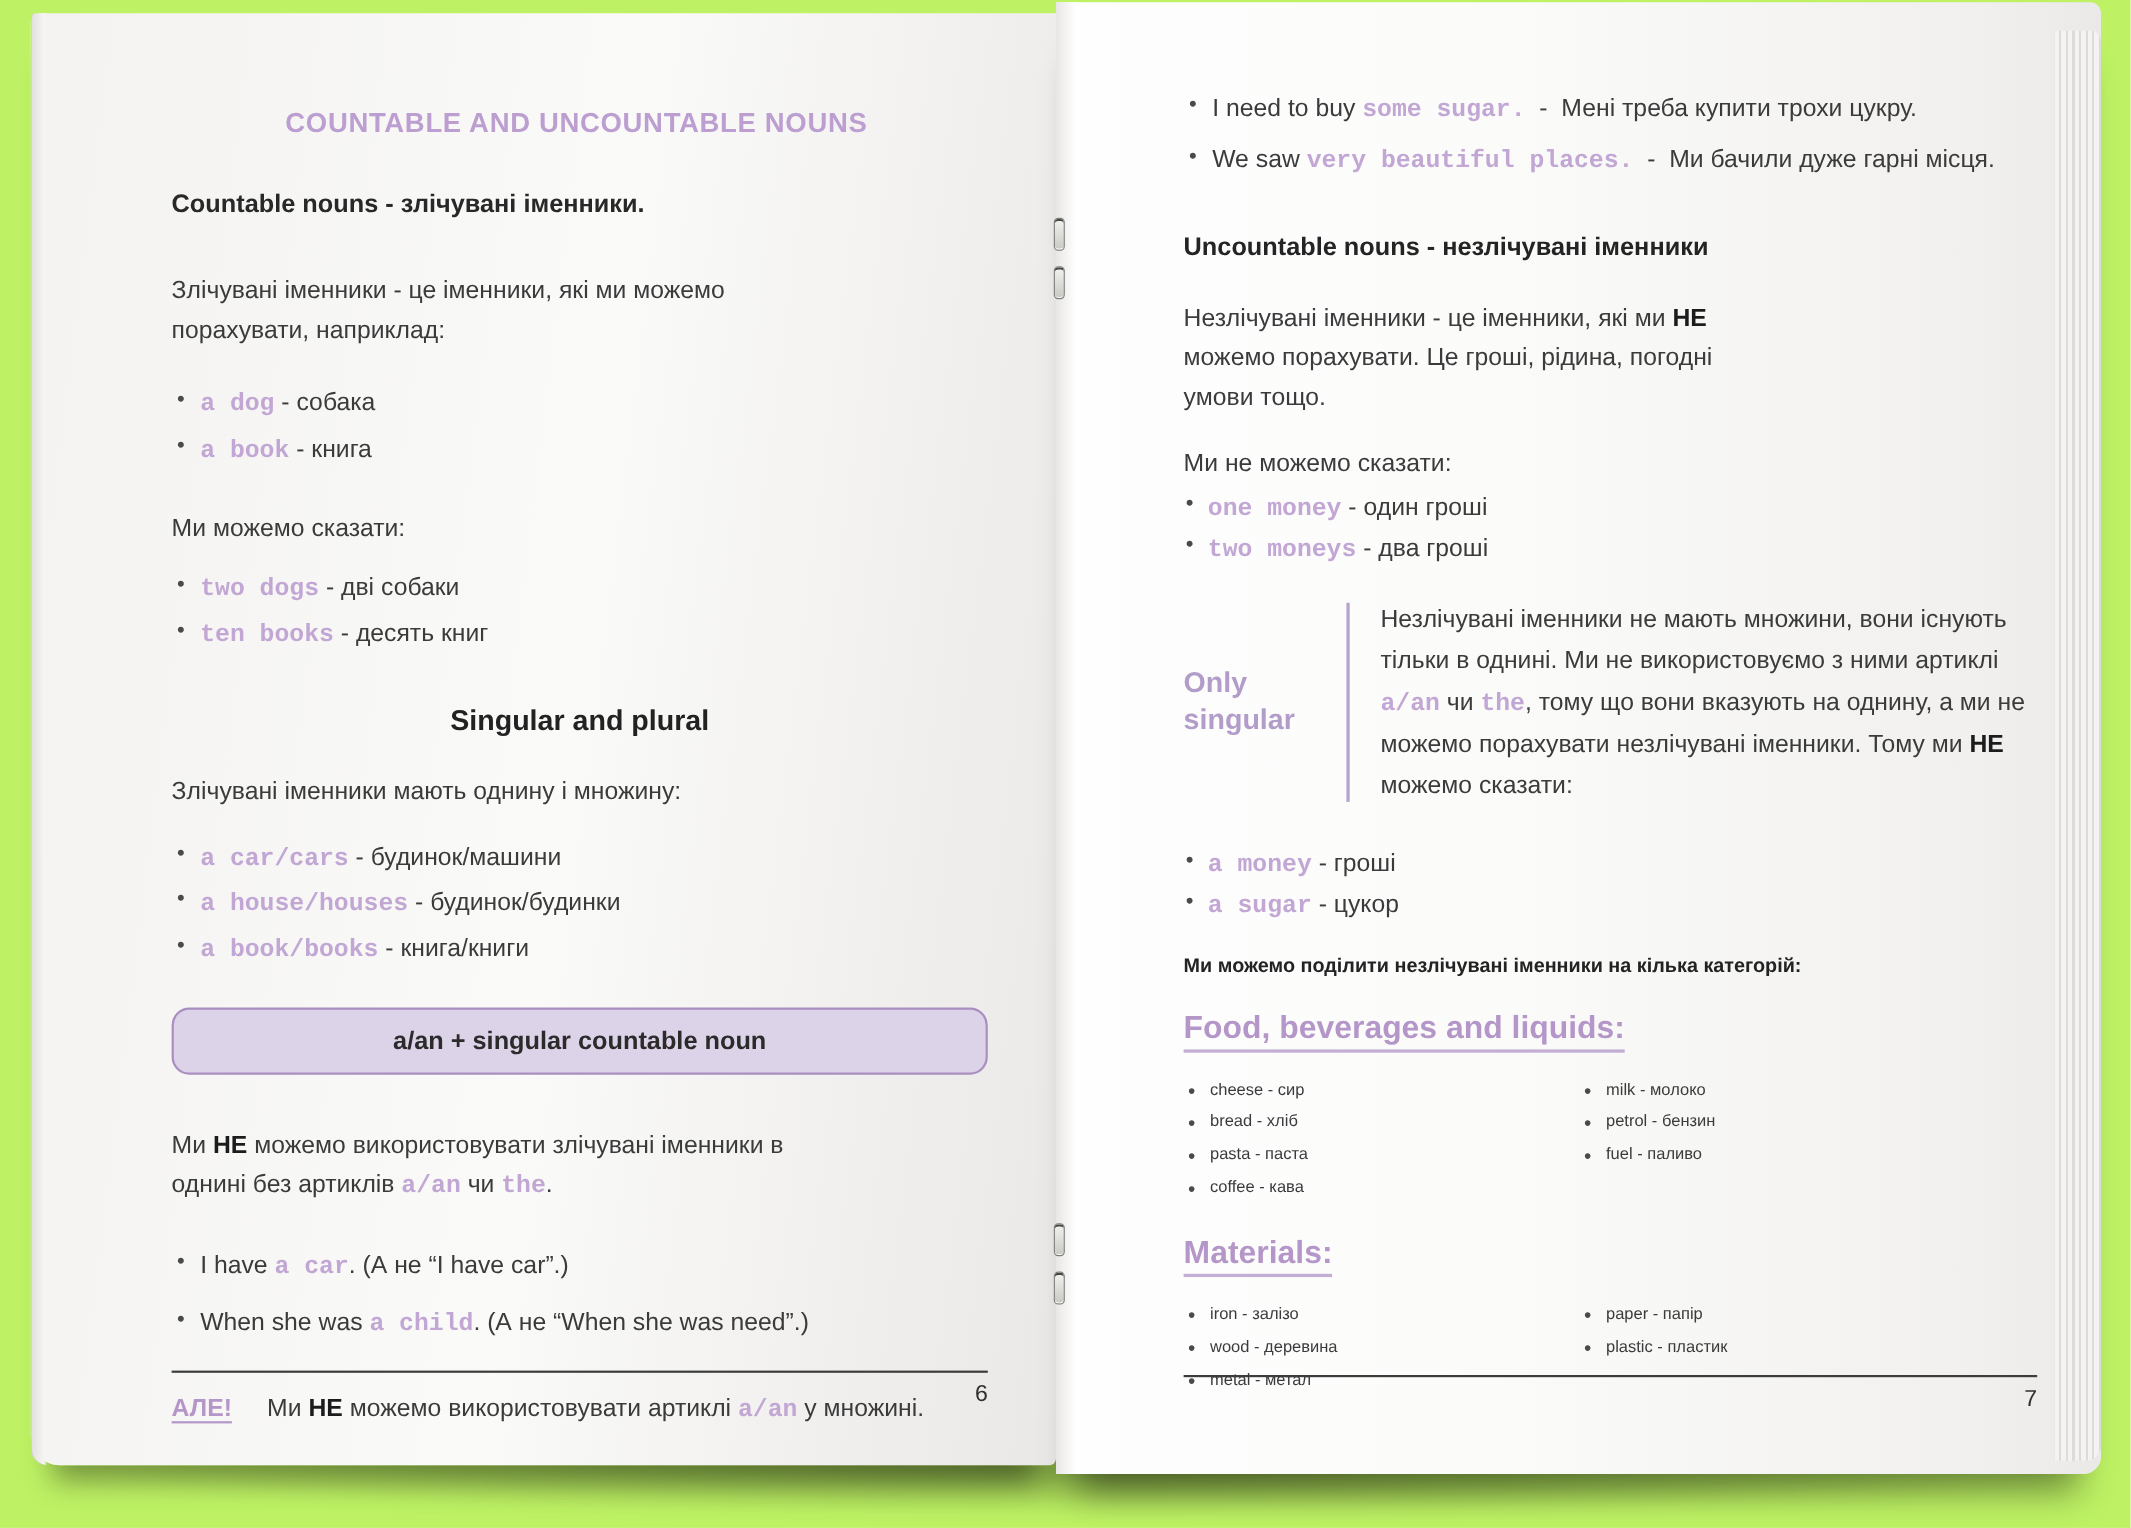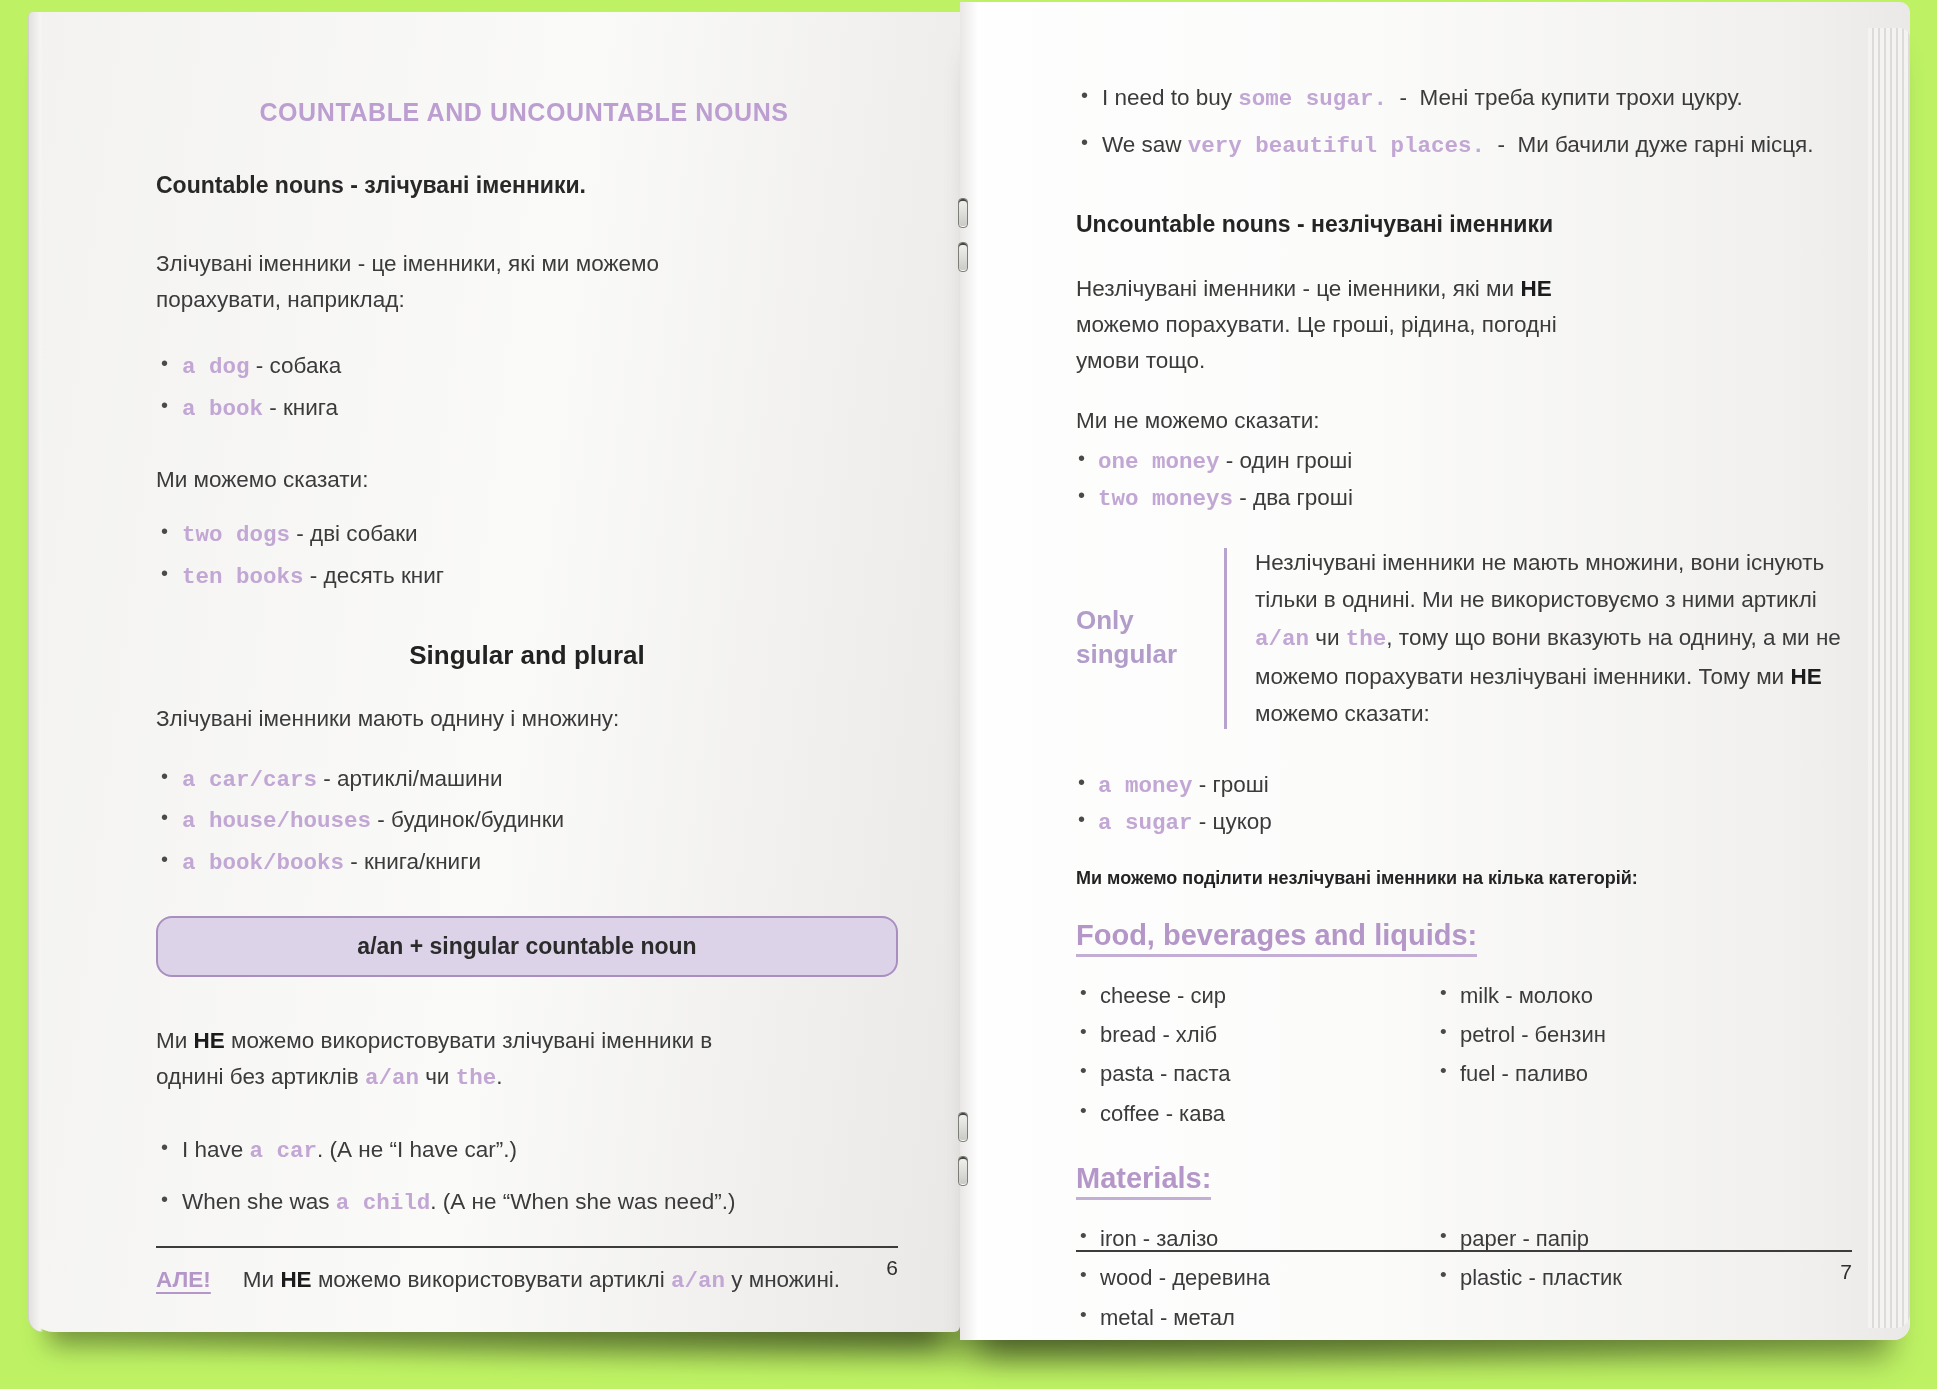--- a/index.html
+++ b/index.html
@@ -101,21 +101,21 @@
   .callout-body{flex:1;max-width:625px;font-size:22.5px;line-height:1.66;}
   .cat-heading{font-size:18px;font-weight:bold;color:#232323;margin:16px 0 30px;}
   .category{margin-bottom:24px;}
   .cat-title{
     display:inline-block;color:#b596c8;font-weight:bold;font-size:29px;
     padding-bottom:2px;border-bottom:3px solid #c3aed6;margin-bottom:24px;
   }
   .cat-cols{display:flex;}
   .cat-cols ul{list-style:none;width:360px;}
   .cat-cols ul.c2{flex:1;}
-  .cat-cols li{position:relative;padding-left:24px;margin-bottom:9px;font-size:22px;line-height:1.38;}
+  .cat-cols li{position:relative;padding-left:24px;margin-bottom:9px;font-size:15px;line-height:1.38;}
   .cat-cols li::before{content:"•";position:absolute;left:4px;top:-1px;color:#4a4a4a;font-size:19px;}
 
   
   .footer{position:absolute;}
   .page.left  .footer{left:128px;right:62px;bottom:52px;}
   .page.right .footer{left:116px;right:58px;bottom:56px;}
   .footer-rule{height:2px;background:#3c3c3c;}
   .page-number{text-align:right;font-size:21px;color:#2f2f2f;margin-top:8px;}
 
   
@@ -142,21 +142,21 @@
       <p class="can-say txt">Ми можемо сказати:</p>
       <ul class="plain">
         <li><span class="seg-p">two dogs</span><span> - дві собаки</span></li>
         <li><span class="seg-p">ten books</span><span> - десять книг</span></li>
       </ul>
 
       <h2 class="sp-heading">Singular and plural</h2>
       <p class="sp-intro txt">Злічувані іменники мають однину і множину:</p>
 
       <ul class="plain">
-        <li><span class="seg-p">a car/cars</span><span> - артиклі/машини</span></li>
+        <li><span class="seg-p">a car/cars</span><span> - будинок/машини</span></li>
         <li><span class="seg-p">a house/houses</span><span> - будинок/будинки</span></li>
         <li><span class="seg-p">a book/books</span><span> - книга/книги</span></li>
       </ul>
 
       <div class="rule-box">a/an + singular countable noun</div>
 
       <p class="article-rule txt"><span>Ми </span><span class="seg-b">НЕ</span><span> можемо використовувати злічувані іменники в однині без артиклів </span><span class="seg-p">a/an</span><span> чи </span><span class="seg-p">the</span><span>.</span></p>
 
       <ul class="sent">
         <li><span>I have </span><span class="seg-p">a car</span><span>. (А не “I have car”.)</span></li>

